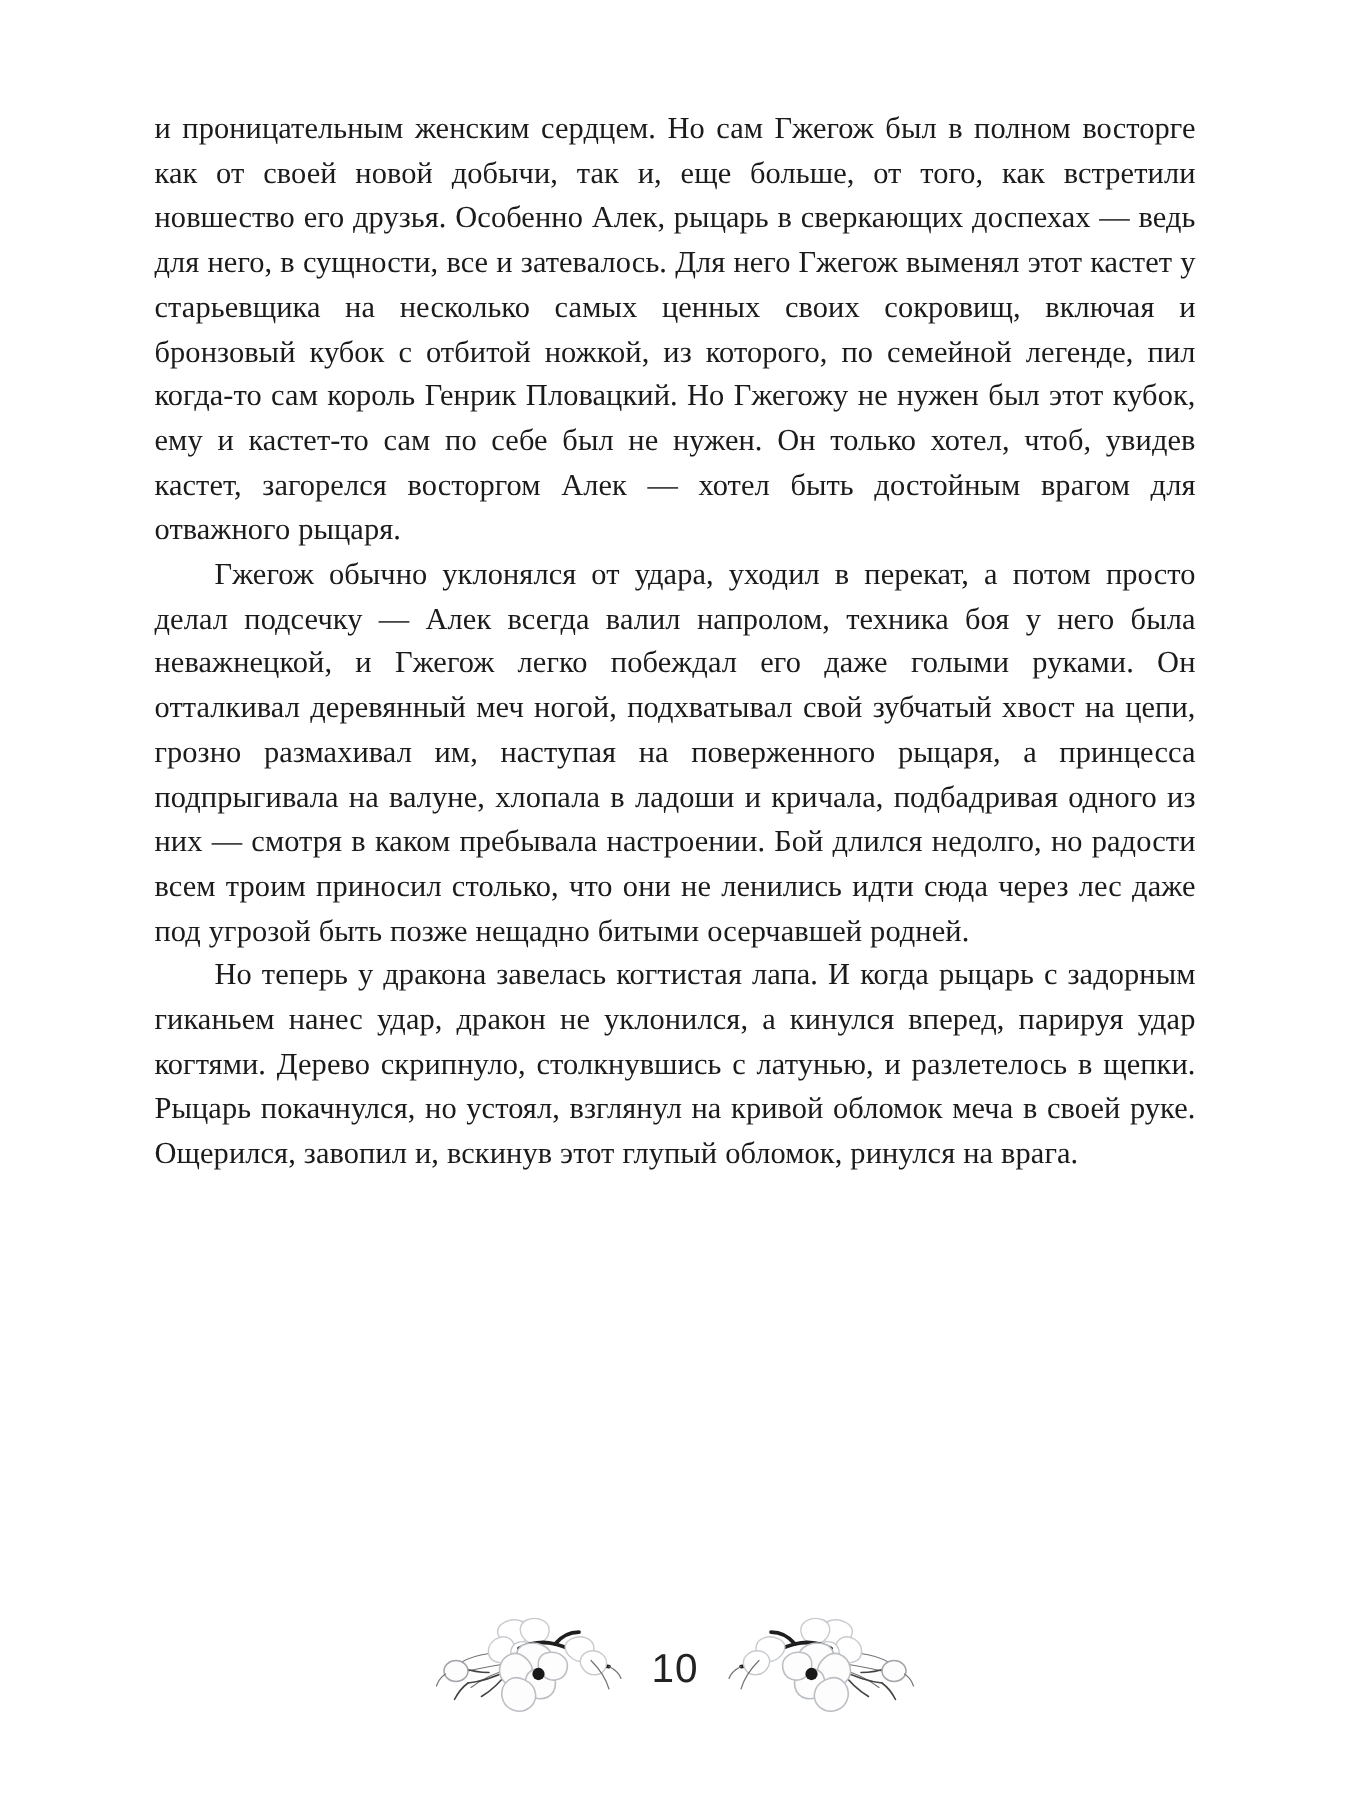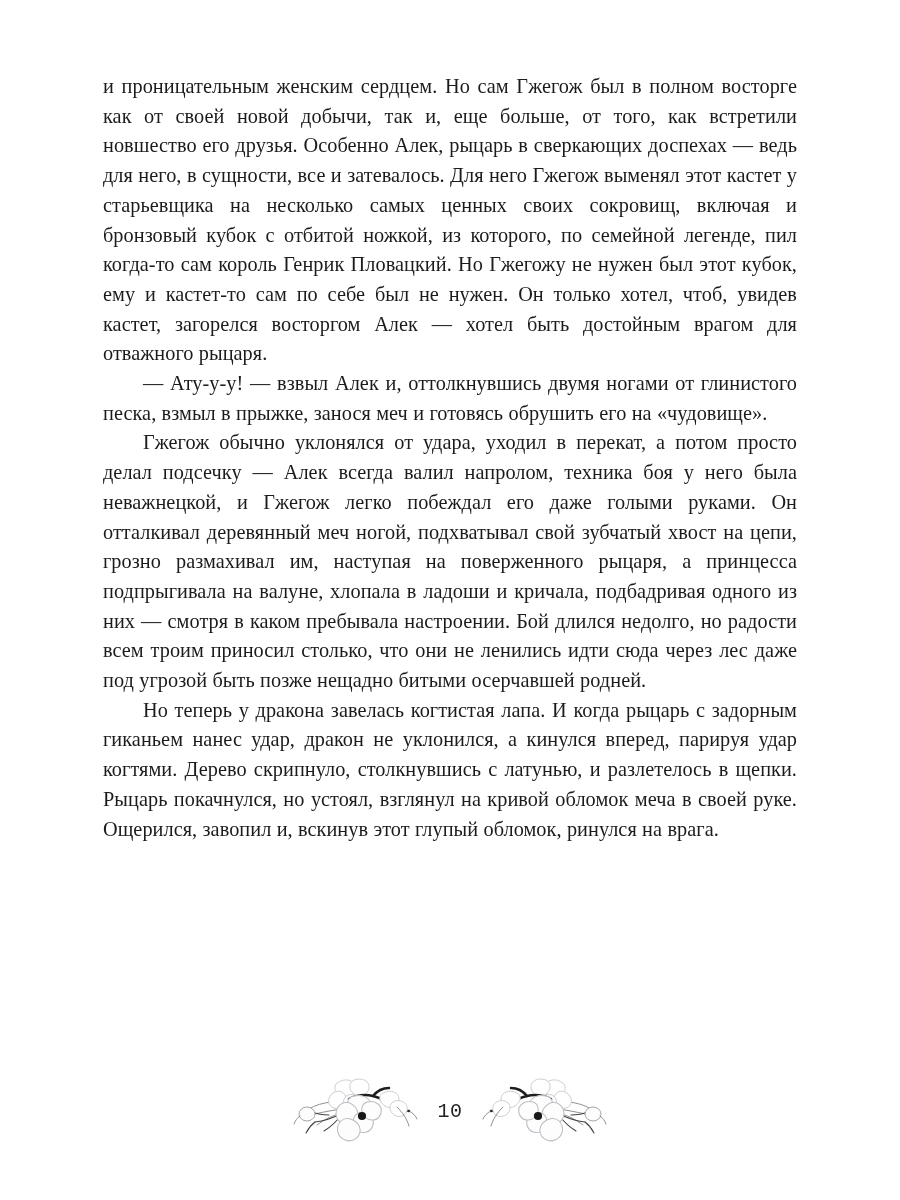--- a/index.html
+++ b/index.html
@@ -65,22 +65,22 @@
     width: 128px;
     height: 82px;
     flex: 0 0 auto;
     opacity: 0.97;
   }
   .ornament.right {
     transform: scaleX(-1);
   }
 
   .folio {
-    font-family: Liberation Mono, monospace;
-    font-size: 20px;
+    font-family: Liberation Sans, sans-serif;
+    font-size: 27px;
     color: #222222;
     letter-spacing: 0.6px;
     padding: 0 18px;
     line-height: 1;
     position: relative;
     top: 2px;
   }
 
   .blossom-petal {
     fill: #fdfdfd;
@@ -121,21 +121,20 @@
     stroke-width: 1;
   }
 </style>
 </head>
 <body>
 
 <div class="page">
 
   <div class="text-block">
     <p class="para no-indent">и проницательным женским сердцем. Но сам Гжегож был в полном восторге как от своей новой добычи, так и, еще больше, от того, как встретили новшество его друзья. Особенно Алек, рыцарь в сверкающих доспехах — ведь для него, в сущности, все и затевалось. Для него Гжегож выменял этот кастет у старьевщика на несколько самых ценных своих сокровищ, включая и бронзовый кубок с отбитой ножкой, из которого, по семейной легенде, пил когда-то сам король Генрик Пловацкий. Но Гжегожу не нужен был этот кубок, ему и кастет-то сам по себе был не нужен. Он только хотел, чтоб, увидев кастет, загорелся восторгом Алек — хотел быть достойным врагом для отважного рыцаря.</p>
-    <p class="para">— Ату-у-у! — взвыл Алек и, оттолкнувшись двумя ногами от глинистого песка, взмыл в прыжке, занося меч и готовясь обрушить его на «чудовище».</p>
     <p class="para">Гжегож обычно уклонялся от удара, уходил в перекат, а потом просто делал подсечку — Алек всегда валил напролом, техника боя у него была неважнецкой, и Гжегож легко побеждал его даже голыми руками. Он отталкивал деревянный меч ногой, подхватывал свой зубчатый хвост на цепи, грозно размахивал им, наступая на поверженного рыцаря, а принцесса подпрыгивала на валуне, хлопала в ладоши и кричала, подбадривая одного из них — смотря в каком пребывала настроении. Бой длился недолго, но радости всем троим приносил столько, что они не ленились идти сюда через лес даже под угрозой быть позже нещадно битыми осерчавшей родней.</p>
     <p class="para">Но теперь у дракона завелась когтистая лапа. И когда рыцарь с задорным гиканьем нанес удар, дракон не уклонился, а кинулся вперед, парируя удар когтями. Дерево скрипнуло, столкнувшись с латунью, и разлетелось в щепки. Рыцарь покачнулся, но устоял, взглянул на кривой обломок меча в своей руке. Ощерился, завопил и, вскинув этот глупый обломок, ринулся на врага.</p>
   </div>
 
   <div class="footer">
 
     <svg class="ornament left" viewBox="0 0 128 82">
 
       <path class="twig-fine" d="M12 48 C26 44 38 42 50 40"></path>
       <path class="twig-fine" d="M26 56 C34 50 42 46 52 44"></path>

